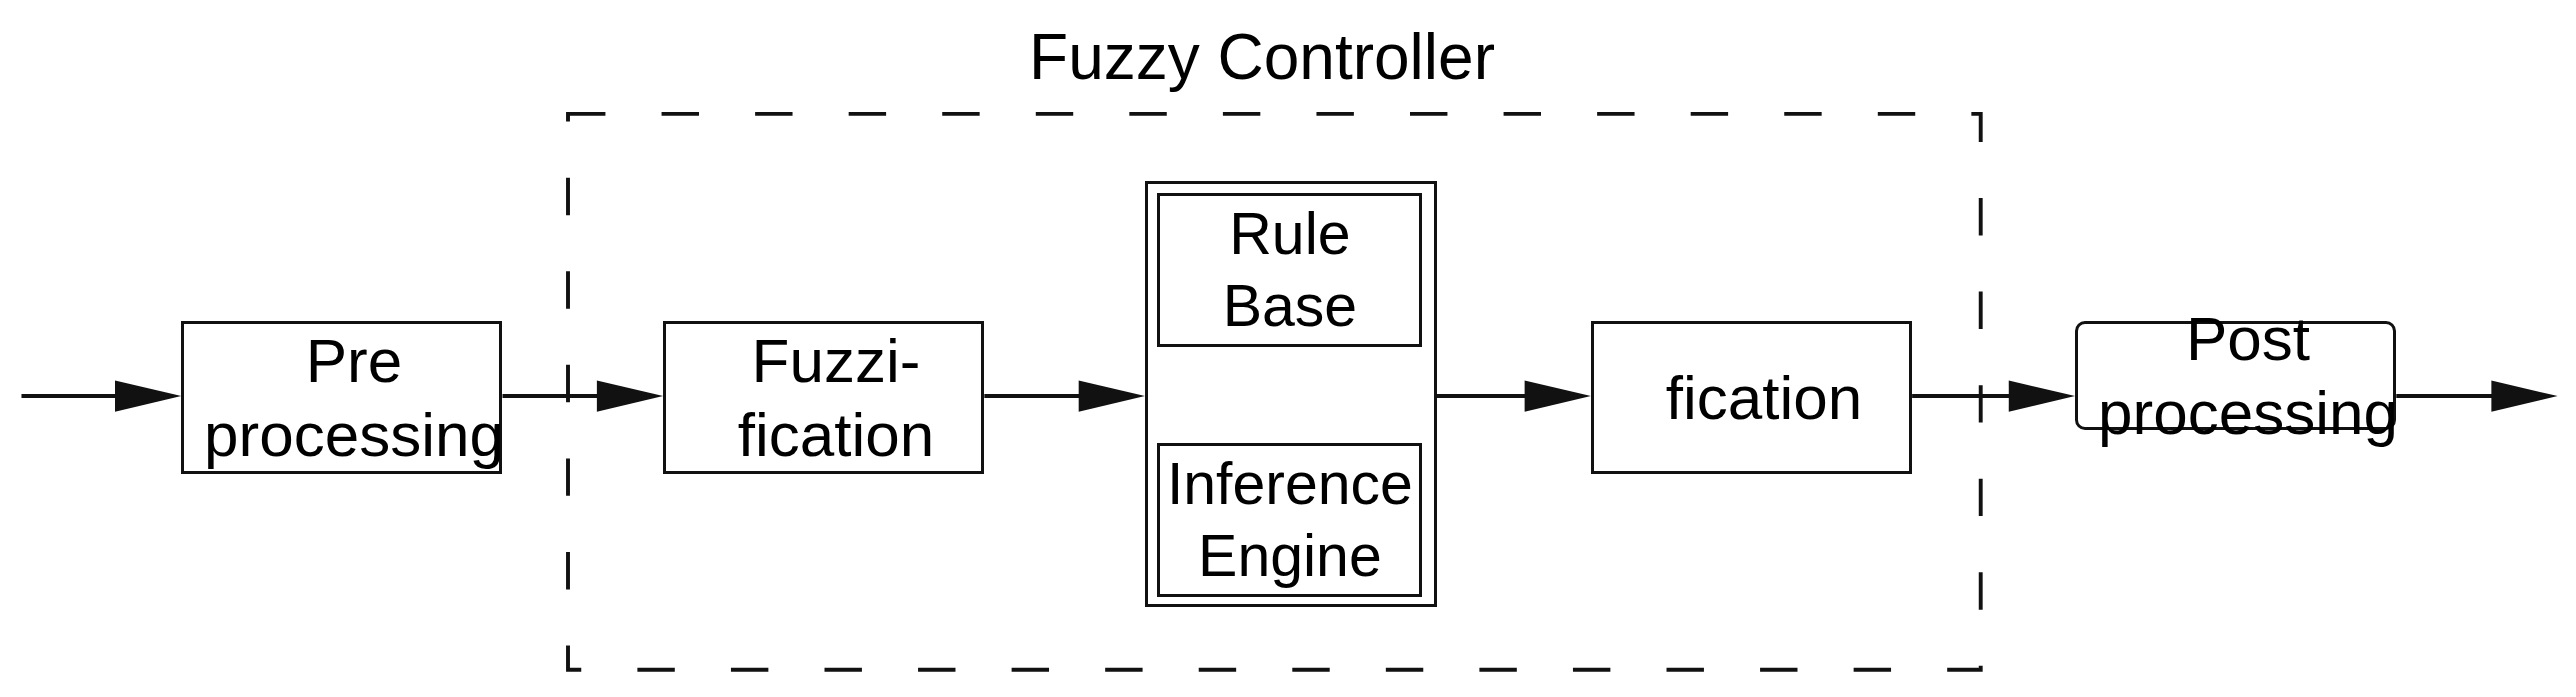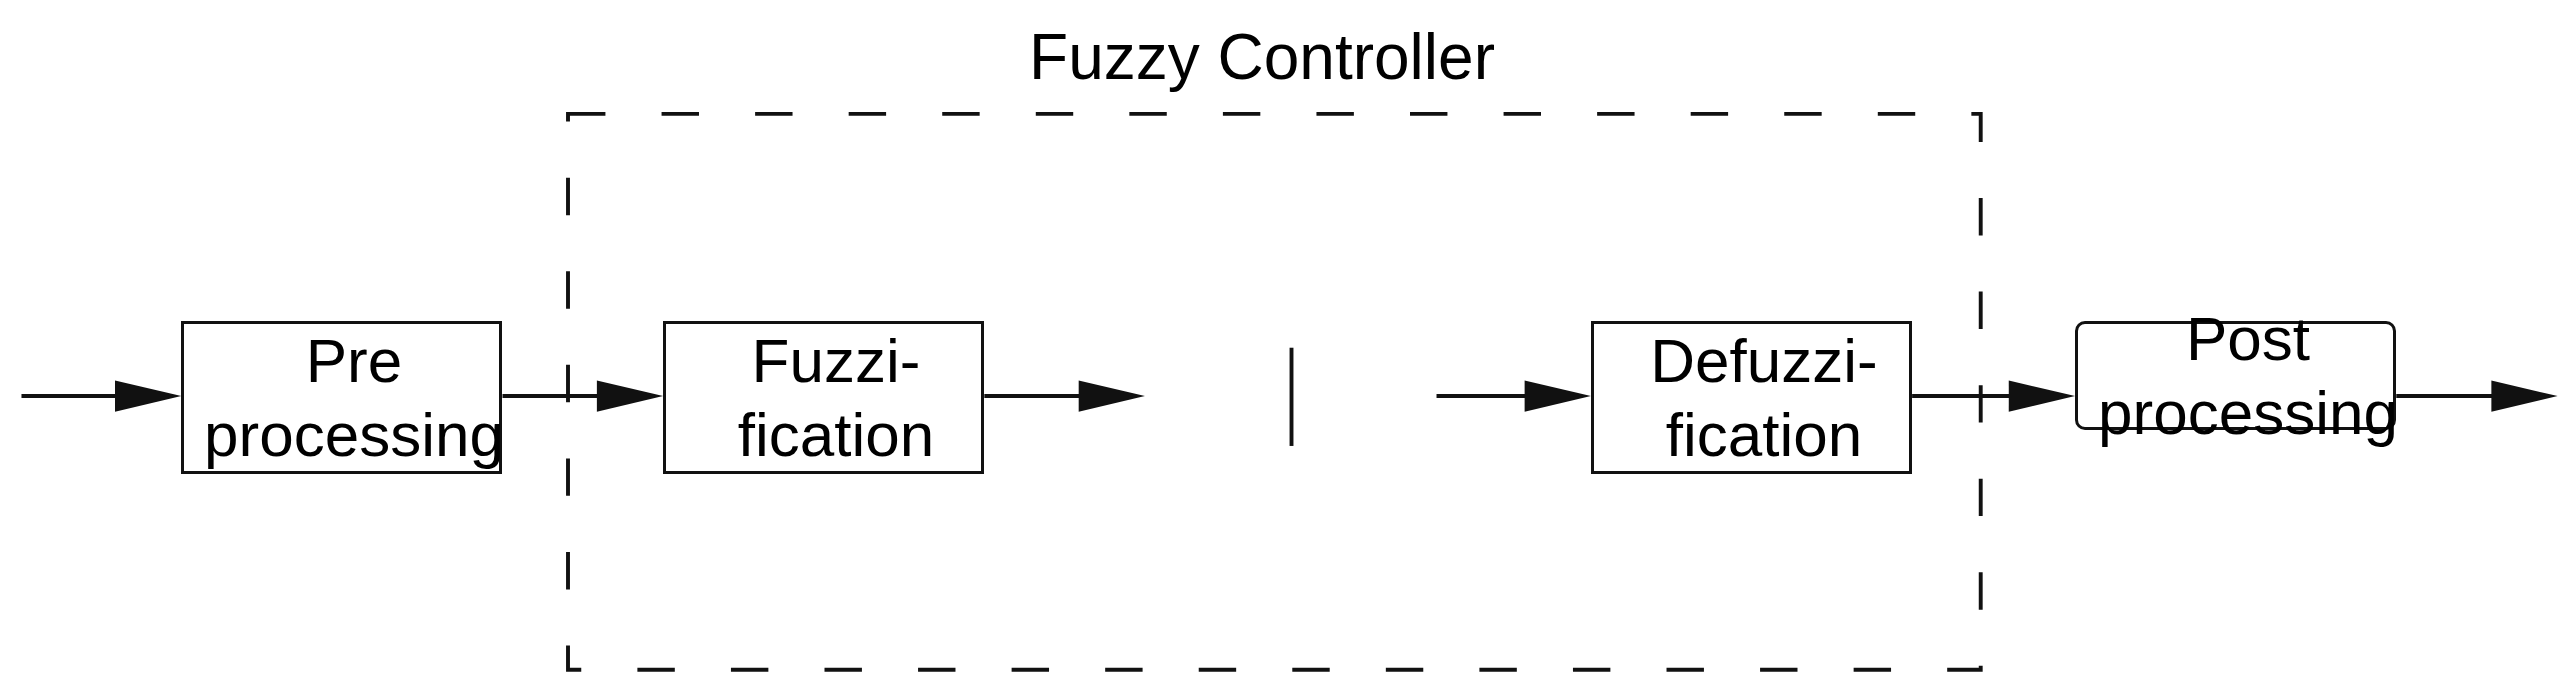--- a/index.html
+++ b/index.html
@@ -129,23 +129,32 @@
   <div class="box box-pre">
     <span>Pre</span>
     <span>processing</span>
   </div>
 
   <div class="box box-fuzzi">
     <span>Fuzzi-</span>
     <span>fication</span>
   </div>
 
+  <div class="box-container">
+    <div class="inner-box inner-rule">
+      <span>Rule</span>
+      <span>Base</span>
+    </div>
+    <div class="inner-box inner-inference">
+      <span>Inference</span>
+      <span>Engine</span>
+    </div>
+  </div>
 
   <div class="box box-defuzzi">
-    <span>Defuzzi-</span>
     <span>fication</span>
   </div>
 
   <div class="box box-post">
     <span>Post</span>
     <span>processing</span>
   </div>
 
 </div>
 

